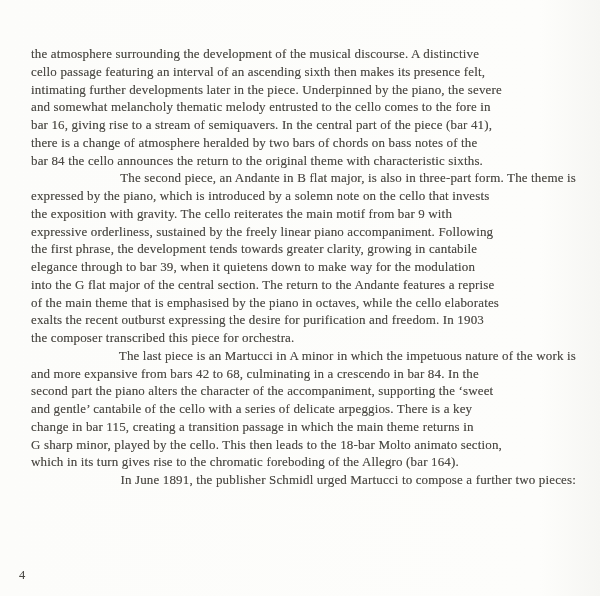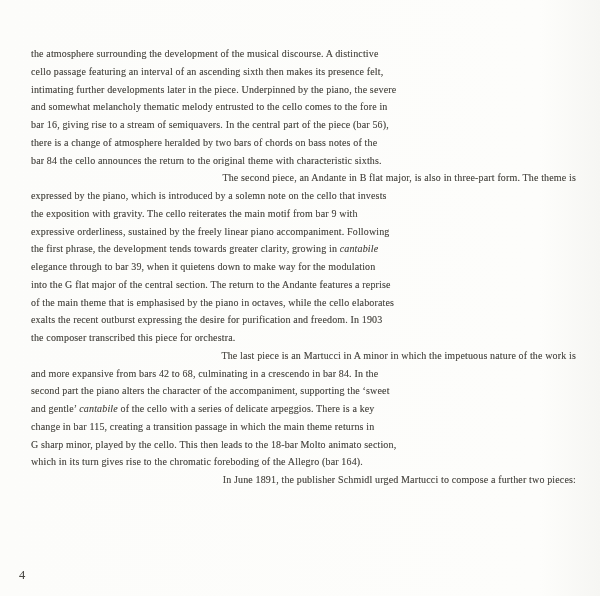--- a/index.html
+++ b/index.html
@@ -19,55 +19,54 @@
     background: linear-gradient(90deg, #fcfcfa 0%, #fdfdfb 90%, #f6f6f3 100%);
     font-family: "Liberation Serif", "DejaVu Serif", serif;
   }
   .text-block {
     position: absolute;
     left: 31px;
     top: 45px;
     width: 545px;
   }
   .line {
-    font-size: 10px;
+    font-size: 13px;
     line-height: 17.75px;
     height: 17.75px;
     white-space: nowrap;
     color: var(--text-color, #4c4a45);
     letter-spacing: 0.15px;
     text-shadow: 0 0 0.6px rgba(90, 88, 82, 0.55);
   }
   .line.indent {
     padding-left: 9px;
     text-align: right;
   }
   .italic {
-    font-style: italic;
     text-align: right;
   }
   .page-number {
     position: absolute;
     left: 19px;
     top: 568px;
     font-size: 12.5px;
     color: var(--text-color, #4c4a45);
     text-shadow: 0 0 0.6px rgba(90, 88, 82, 0.55);
   }
 </style>
 </head>
 <body>
 
 <div class="page">
   <div class="text-block">
       <div class="line"><span>the atmosphere surrounding the development of the musical discourse. A distinctive</span></div>
       <div class="line"><span>cello passage featuring an interval of an ascending sixth then makes its presence felt,</span></div>
       <div class="line"><span>intimating further developments later in the piece. Underpinned by the piano, the severe</span></div>
       <div class="line"><span>and somewhat melancholy thematic melody entrusted to the cello comes to the fore in</span></div>
-      <div class="line"><span>bar 16, giving rise to a stream of semiquavers. In the central part of the piece (bar 56),</span></div>
+      <div class="line"><span>bar 16, giving rise to a stream of semiquavers. In the central part of the piece (bar 41),</span></div>
       <div class="line"><span>there is a change of atmosphere heralded by two bars of chords on bass notes of the</span></div>
       <div class="line"><span>bar 84 the cello announces the return to the original theme with characteristic sixths.</span></div>
       <div class="line indent"><span>The second piece, an Andante in B flat major, is also in three-part form. The theme is</span></div>
       <div class="line"><span>expressed by the piano, which is introduced by a solemn note on the cello that invests</span></div>
       <div class="line"><span>the exposition with gravity. The cello reiterates the main motif from bar 9 with</span></div>
       <div class="line"><span>expressive orderliness, sustained by the freely linear piano accompaniment. Following</span></div>
       <div class="line"><span>the first phrase, the development tends towards greater clarity, growing in </span><span class="italic">cantabile</span></div>
       <div class="line"><span>elegance through to bar 39, when it quietens down to make way for the modulation</span></div>
       <div class="line"><span>into the G flat major of the central section. The return to the Andante features a reprise</span></div>
       <div class="line"><span>of the main theme that is emphasised by the piano in octaves, while the cello elaborates</span></div>

